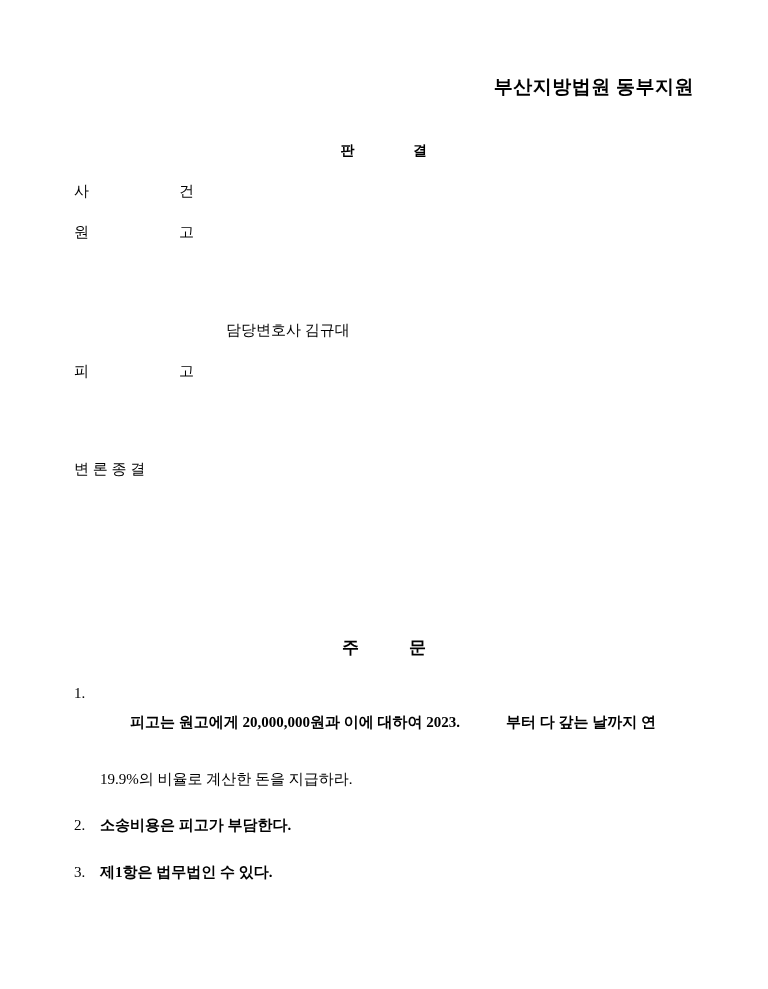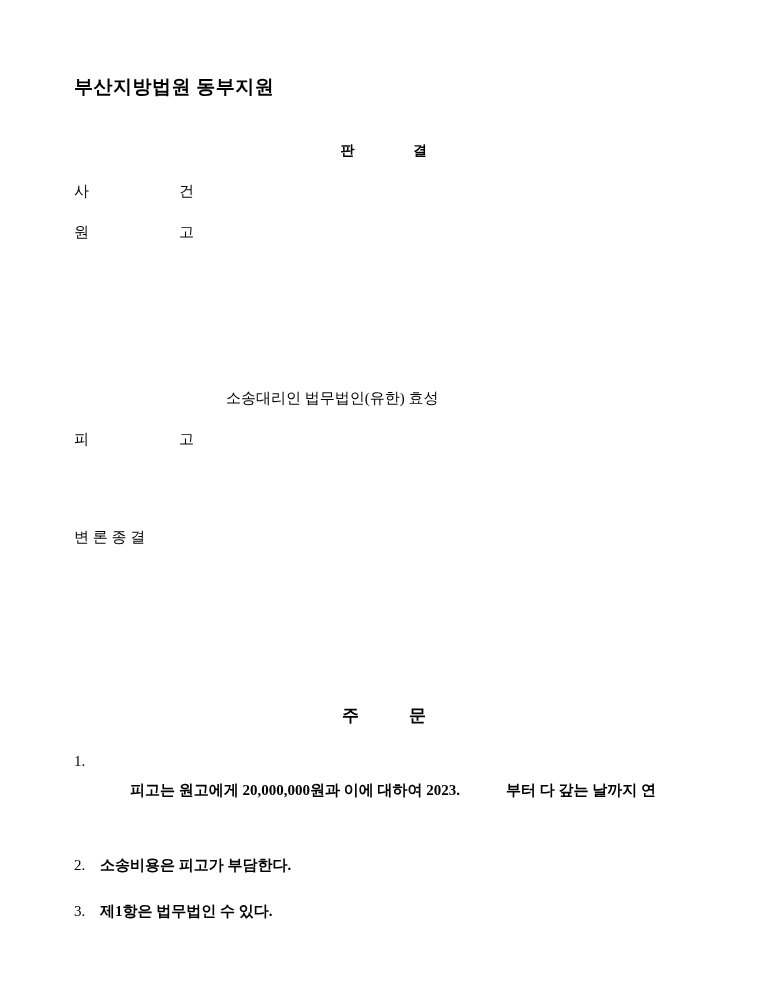--- a/index.html
+++ b/index.html
@@ -16,21 +16,21 @@
     overflow: hidden;
   }
   .page {
     position: relative;
     width: 768px;
     height: 989px;
     box-sizing: border-box;
     padding: 0 74px;
   }
   .court-title {
-    text-align: left;
+    text-align: right;
     font-size: 19px;
     font-weight: bold;
     letter-spacing: 0.5px;
     margin-top: 74px;
   }
   .doc-title {
     text-align: center;
     font-size: 14px;
     font-weight: bold;
     margin-top: 42px;
@@ -143,21 +143,21 @@
   </div>
 
   <div class="field-row party-block">
     <div class="field-label">
       <span>원</span>
       <span>고</span>
     </div>
     <div class="field-value"></div>
   </div>
 
-  <div class="rep-line first">소송대리인 법무법인(유한) 효성</div>
+  <div class="rep-line">담당변호사 김규대</div>
 
   <div class="field-row defendant-block">
     <div class="field-label">
       <span>피</span>
       <span>고</span>
     </div>
     <div class="field-value"></div>
   </div>
 
   <div class="date-row">
@@ -170,20 +170,21 @@
   </div>
 
   <div class="order-list">
 
     <div class="order-item">
       <div class="order-num">1.</div>
       <div class="order-text">
         <span>피고는 원고에게 20,000,000원과 이에 대하여 2023.</span><span class="gap"></span><span>부터 다 갚는 날까지 연</span>
       </div>
     </div>
+    <div class="order-cont">19.9%의 비율로 계산한 돈을 지급하라.</div>
 
     <div class="order-item">
       <div class="order-num">2.</div>
       <div class="order-text">소송비용은 피고가 부담한다.</div>
     </div>
 
     <div class="order-item">
       <div class="order-num">3.</div>
       <div class="order-text">제1항은 법무법인 수 있다.</div>
     </div>

